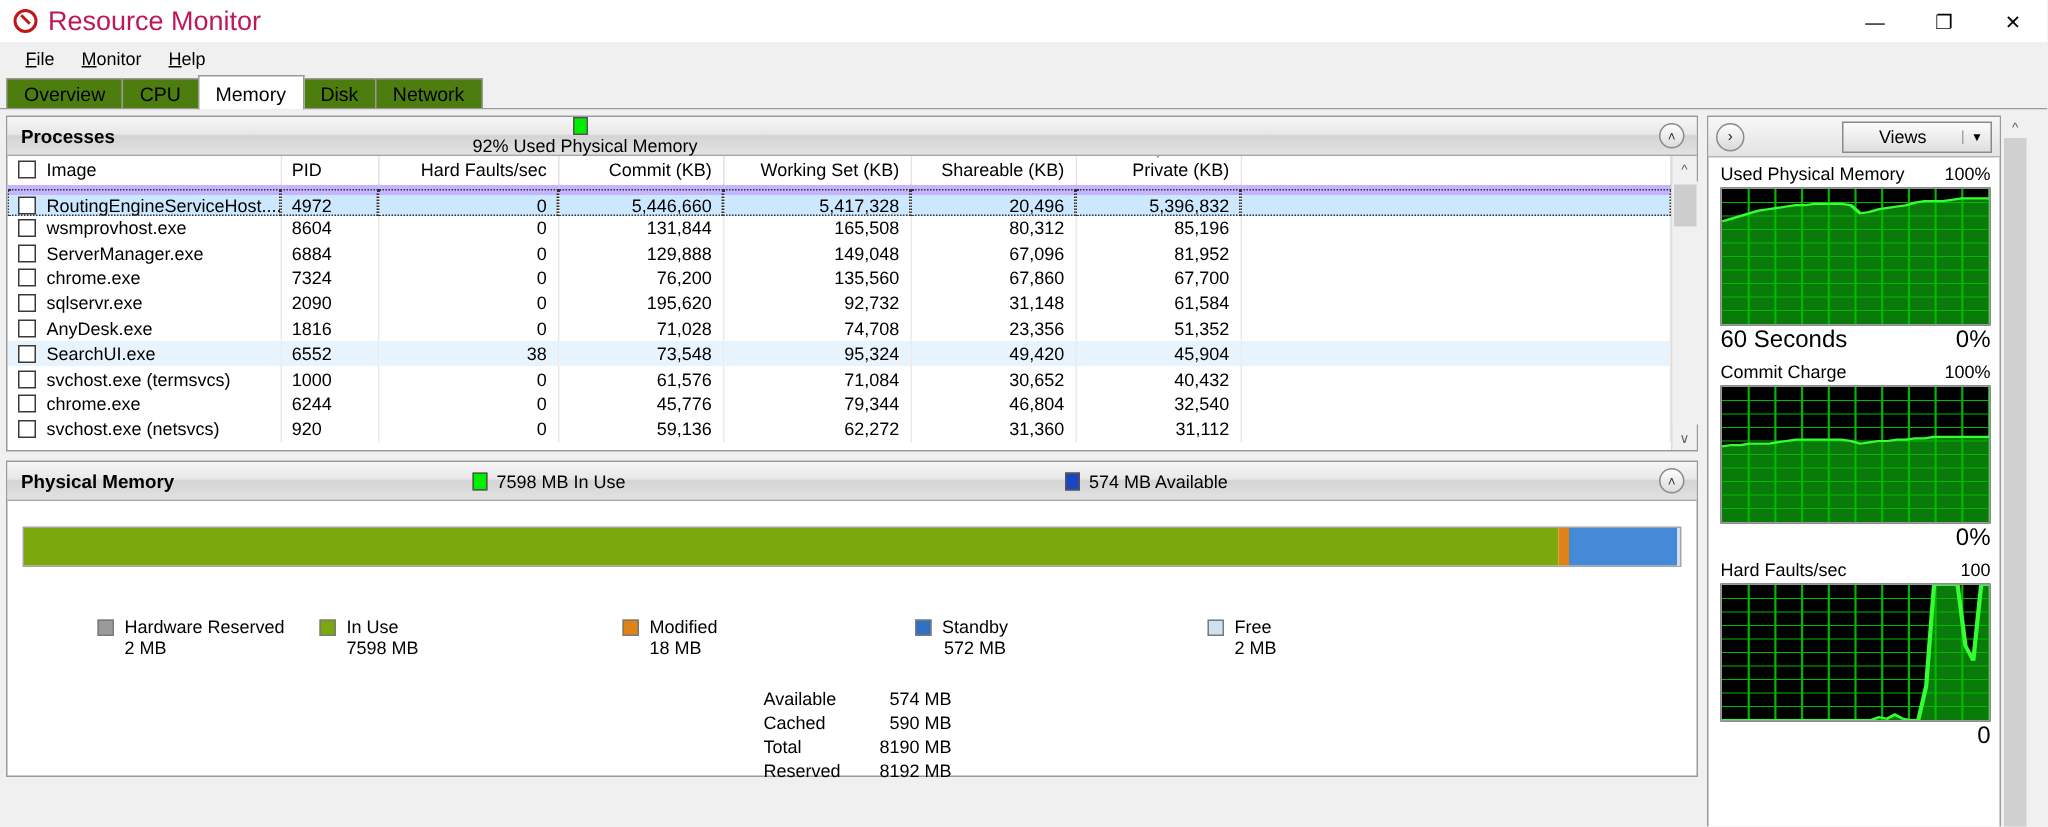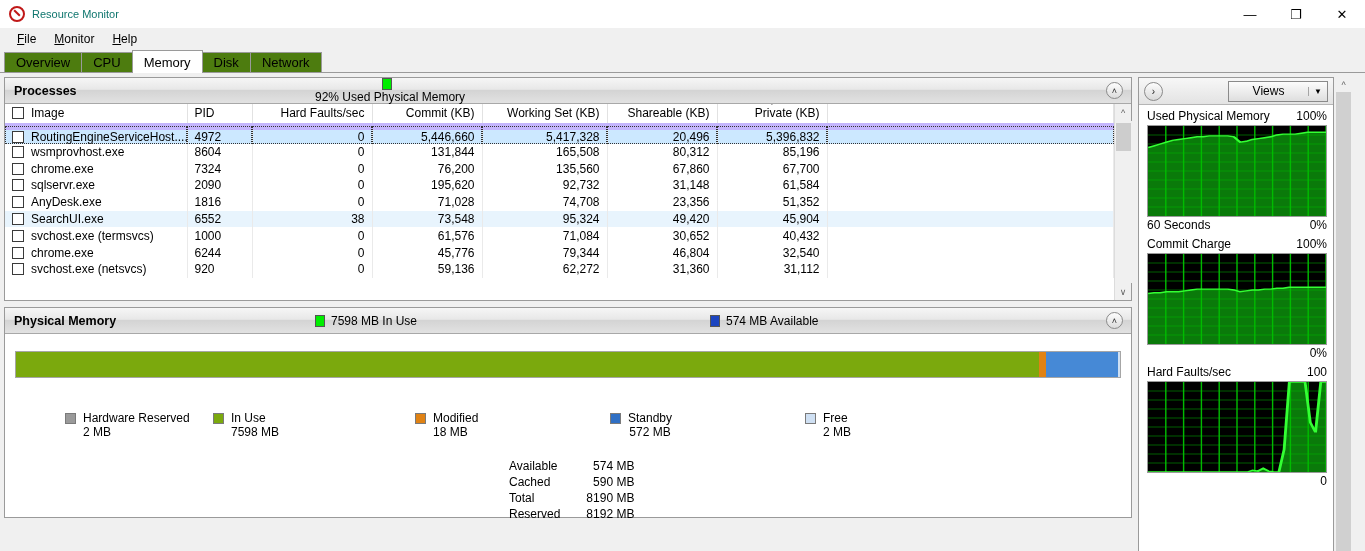--- a/index.html
+++ b/index.html
@@ -22,21 +22,21 @@
   .app-icon {
     width: 16px; height: 16px; margin: 0 7px 0 9px;
     border: 2px solid #c01818; border-radius: 50%;
     position: relative; flex: none;
   }
   .app-icon::after {
     content: ""; position: absolute; left: 2px; top: 4px;
     width: 8px; height: 2px; background: #c01818;
     transform: rotate(45deg);
   }
-  .title-text { font-size: 11px; color: #0f766e; }
+  .title-text { font-size: 18px; color: #be185d; }
   .win-buttons { position: absolute; right: 0; top: 0; display: flex; height: 28px; }
   .win-btn {
     width: 46px; height: 28px;
     display: flex; align-items: center; justify-content: center;
     font-size: 13px; color: #000; line-height: 1;
   }
 
   
   .menubar { height: 22px; display: flex; align-items: center; padding-left: 8px; background: #f0f0f0; }
   .menu-item { padding: 2px 9px; font-size: 12px; }
@@ -187,21 +187,21 @@
     background: linear-gradient(to bottom,#fcfcfc,#dedede);
     display: flex; align-items: center; font-size: 12px;
   }
   .views-btn .lbl { flex: 1; text-align: center; }
   .views-btn .caret {
     width: 19px; border-left: 1px solid #a5a5a5;
     text-align: center; font-size: 8px;
   }
   .graphs { padding: 4px 6px 0 8px; }
   .g-head { display: flex; justify-content: space-between; font-size: 12px; margin-bottom: 2px; }
-  .g-foot { display: flex; justify-content: space-between; font-size: 12px; margin: 1px 0 5px 0; }
+  .g-foot { display: flex; justify-content: space-between; font-size: 16px; margin: 1px 0 5px 0; }
   .g-foot.right-only { justify-content: flex-end; }
   .chart {
     height: 92px; background: #000;
     border: 1px solid #9a9a9a; position: relative; overflow: hidden;
   }
   .chart svg { display: block; width: 100%; height: 100%; }
   .outer-scroll {
     width: 15px; margin-left: 2px; background: #f0f0f0;
     display: flex; flex-direction: column; align-items: center;
   }
@@ -293,20 +293,30 @@
                   <td class="l"><span class="cb"></span>wsmprovhost.exe</td>
                   <td class="l">8604</td>
                   <td class="r">0</td>
                   <td class="r">131,844</td>
                   <td class="r">165,508</td>
                   <td class="r">80,312</td>
                   <td class="r">85,196</td>
                   <td></td>
                 </tr>
                 <tr>
+                  <td class="l"><span class="cb"></span>ServerManager.exe</td>
+                  <td class="l">6884</td>
+                  <td class="r">0</td>
+                  <td class="r">129,888</td>
+                  <td class="r">149,048</td>
+                  <td class="r">67,096</td>
+                  <td class="r">81,952</td>
+                  <td></td>
+                </tr>
+                <tr>
                   <td class="l"><span class="cb"></span>chrome.exe</td>
                   <td class="l">7324</td>
                   <td class="r">0</td>
                   <td class="r">76,200</td>
                   <td class="r">135,560</td>
                   <td class="r">67,860</td>
                   <td class="r">67,700</td>
                   <td></td>
                 </tr>
                 <tr>

